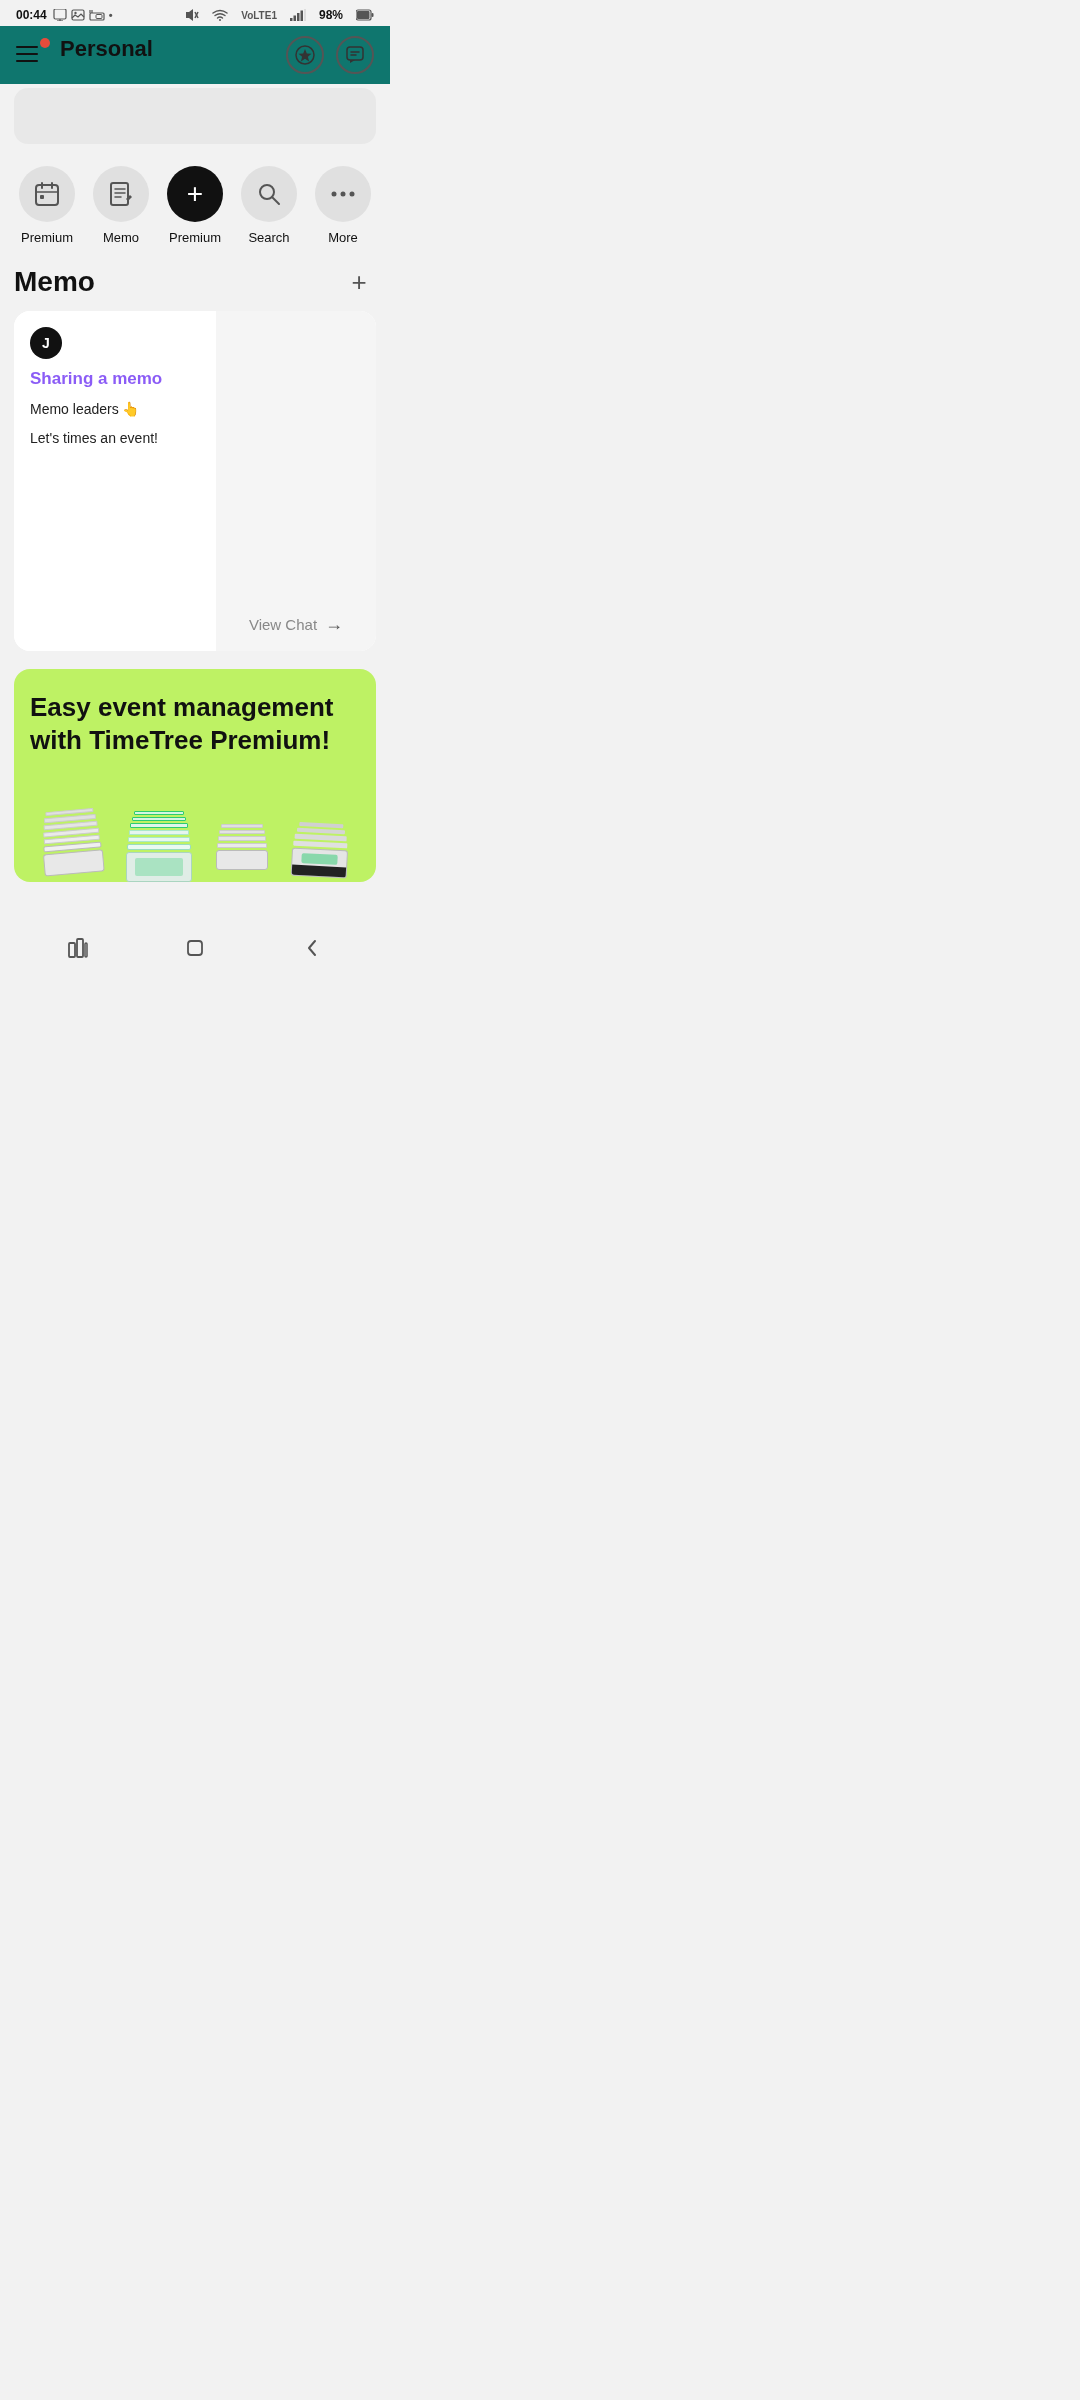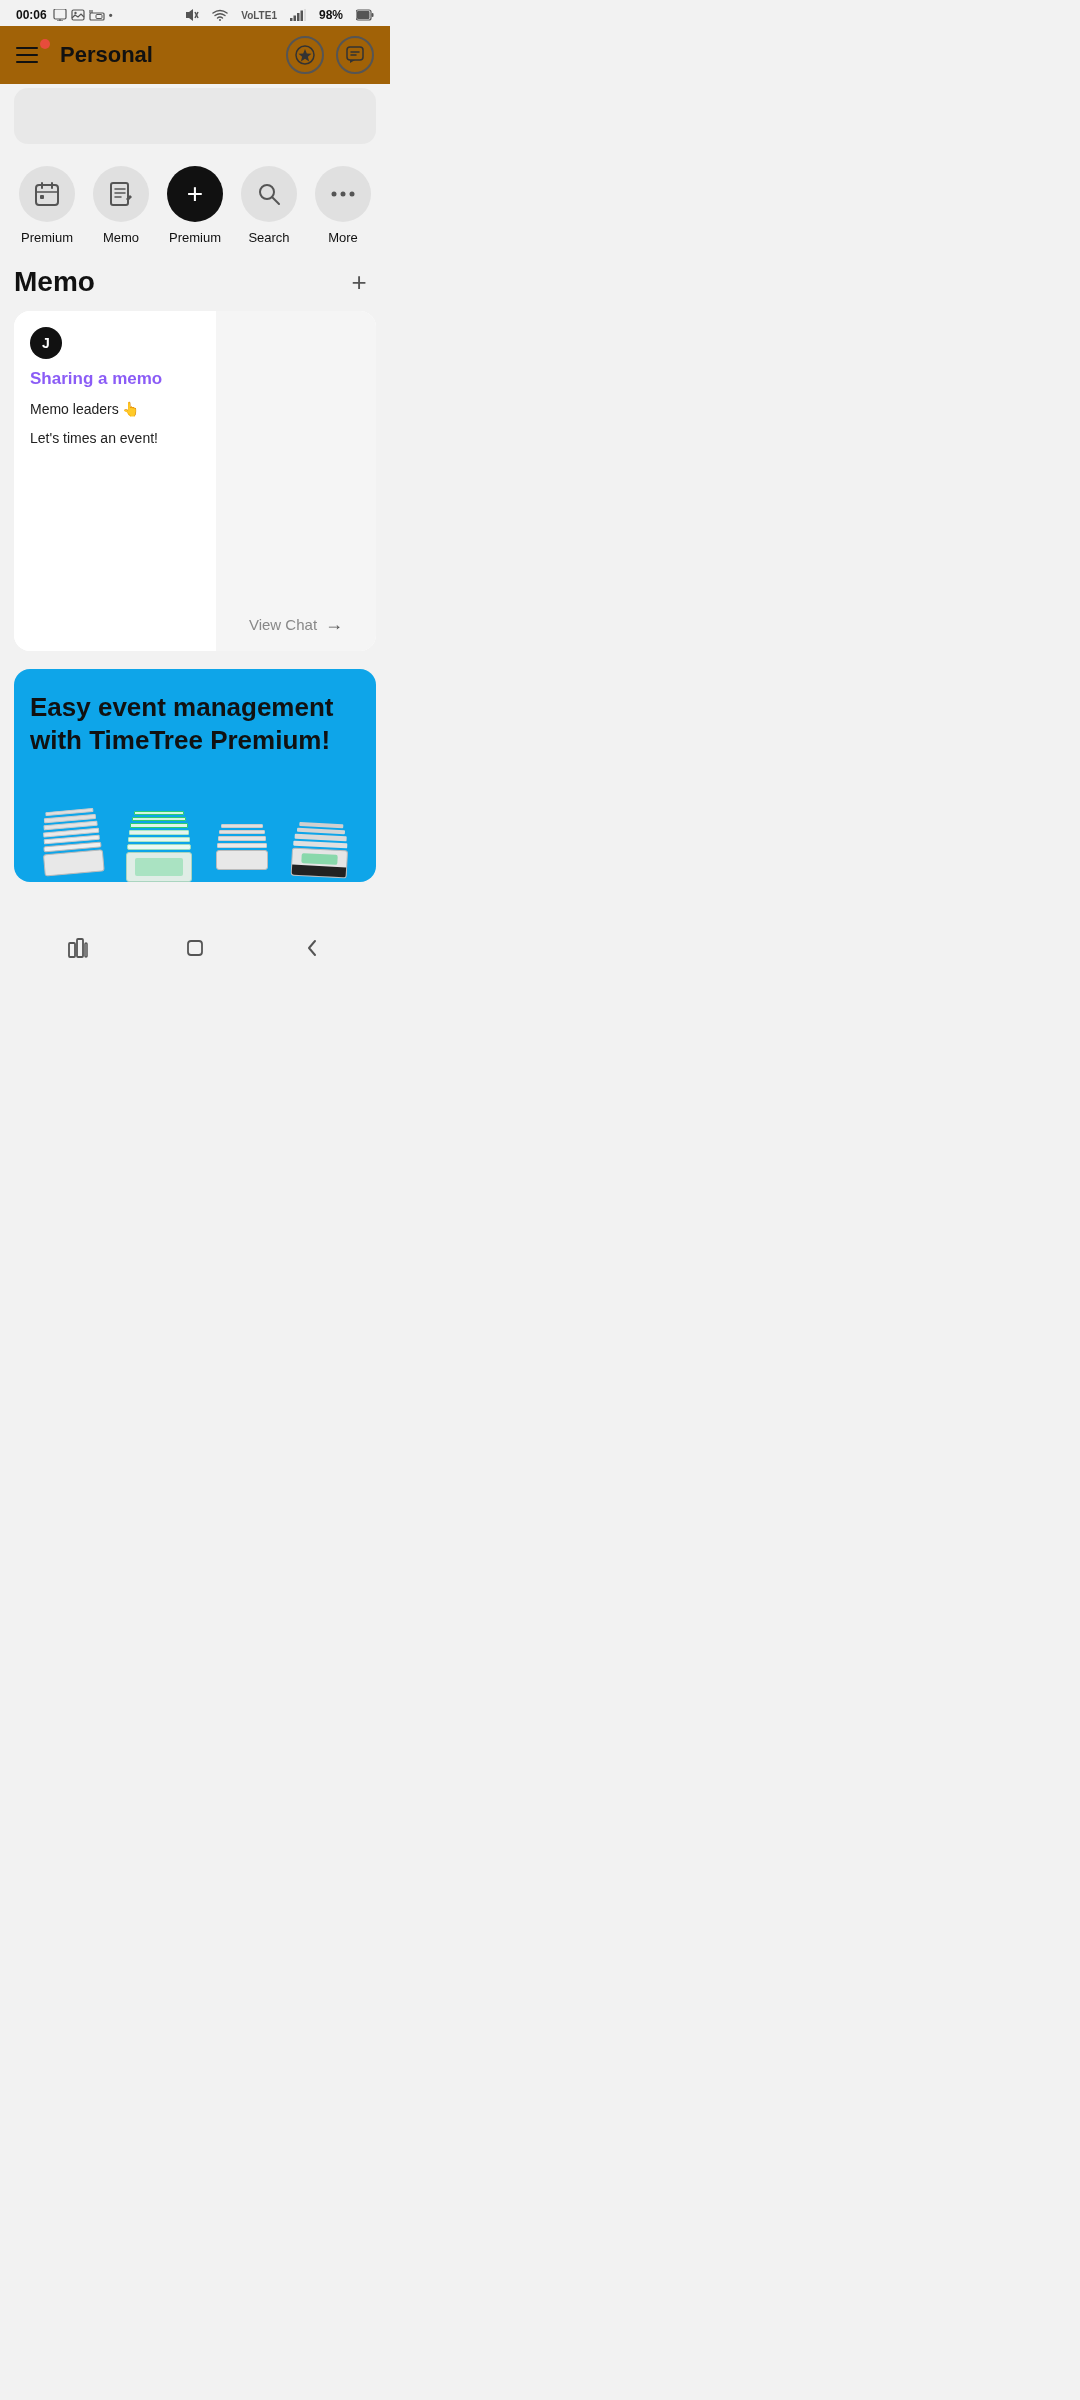--- a/index.html
+++ b/index.html
@@ -49,23 +49,22 @@
     }
 
     .battery-percent {
       font-weight: 600;
       font-size: 12px;
     }
 
     
     .header {
       display: flex;
-      align-items: center;
       padding: 10px 16px 10px;
-      background: #a16207;
+      background: #0f766e;
     }
 
     .header-menu {
       position: relative;
       width: 36px;
       height: 36px;
       display: flex;
       flex-direction: column;
       justify-content: center;
       gap: 5px;
@@ -301,21 +300,21 @@
     }
 
     
     svg { display: block; }
   </style>
 </head>
 <body>
 
 <div class="status-bar">
   <div class="status-left">
-    <span>00:06</span>
+    <span>00:44</span>
     <div class="status-icons-left">
 
       <svg width="14" height="12" viewBox="0 0 14 12">
         <rect x="1" y="0" width="12" height="10" rx="1.5" fill="none" stroke="#555" stroke-width="1.2"></rect>
         <line x1="7" y1="10" x2="7" y2="12" stroke="#555" stroke-width="1.2"></line>
         <line x1="4" y1="12" x2="10" y2="12" stroke="#555" stroke-width="1.2"></line>
       </svg>
 
       <svg width="14" height="12" viewBox="0 0 14 12">
         <rect x="1" y="1" width="12" height="10" rx="1.5" fill="none" stroke="#555" stroke-width="1.2"></rect>
@@ -469,21 +468,21 @@
     <div class="memo-card-right">
       <div class="view-more-btn">
         <span>View Chat</span>
         <span class="view-more-arrow">→</span>
       </div>
     </div>
   </div>
 </div>
 
 <div style="margin: 18px 14px 0;">
-  <div style="background:#0ea5e9; border-radius:16px; padding:22px 16px 0; overflow:hidden;">
+  <div style="background:#bef264; border-radius:16px; padding:22px 16px 0; overflow:hidden;">
     <div class="premium-title">Easy event management with TimeTree Premium!</div>
 
     <div style="display:flex; justify-content:space-around; align-items:flex-end; height:110px; overflow:hidden;">
 
       <div style="display:flex;flex-direction:column;gap:2px;align-items:center;transform:rotate(-5deg);margin-bottom:8px;">
         <div style="width:48px;height:4px;background:#e0e0e0;border-radius:1px;border:1px solid #ccc;"></div>
         <div style="width:52px;height:5px;background:#e0e0e0;border-radius:1px;border:1px solid #ccc;"></div>
         <div style="width:54px;height:5px;background:#e5e5e5;border-radius:1px;border:1px solid #ccc;"></div>
         <div style="width:56px;height:5px;background:#eaeaea;border-radius:1px;border:1px solid #ccc;"></div>
         <div style="width:56px;height:5px;background:#eeeeee;border-radius:1px;border:1px solid #ccc;"></div>

